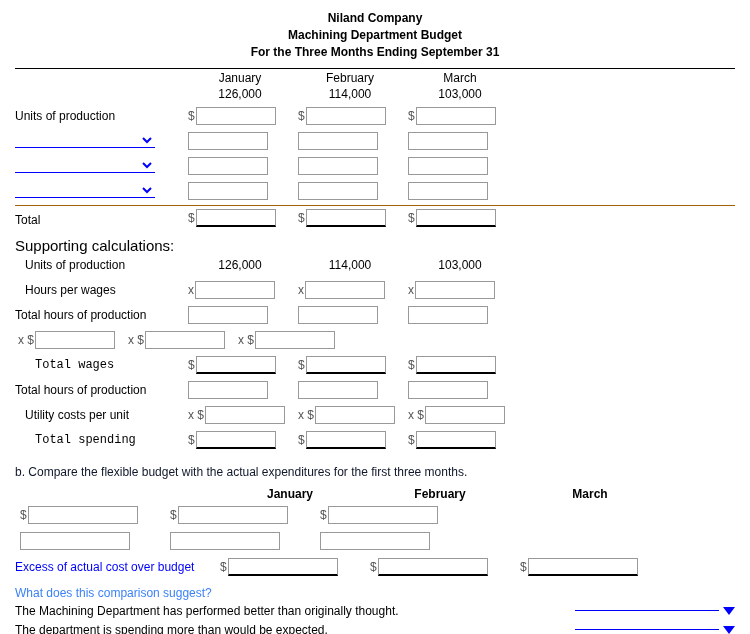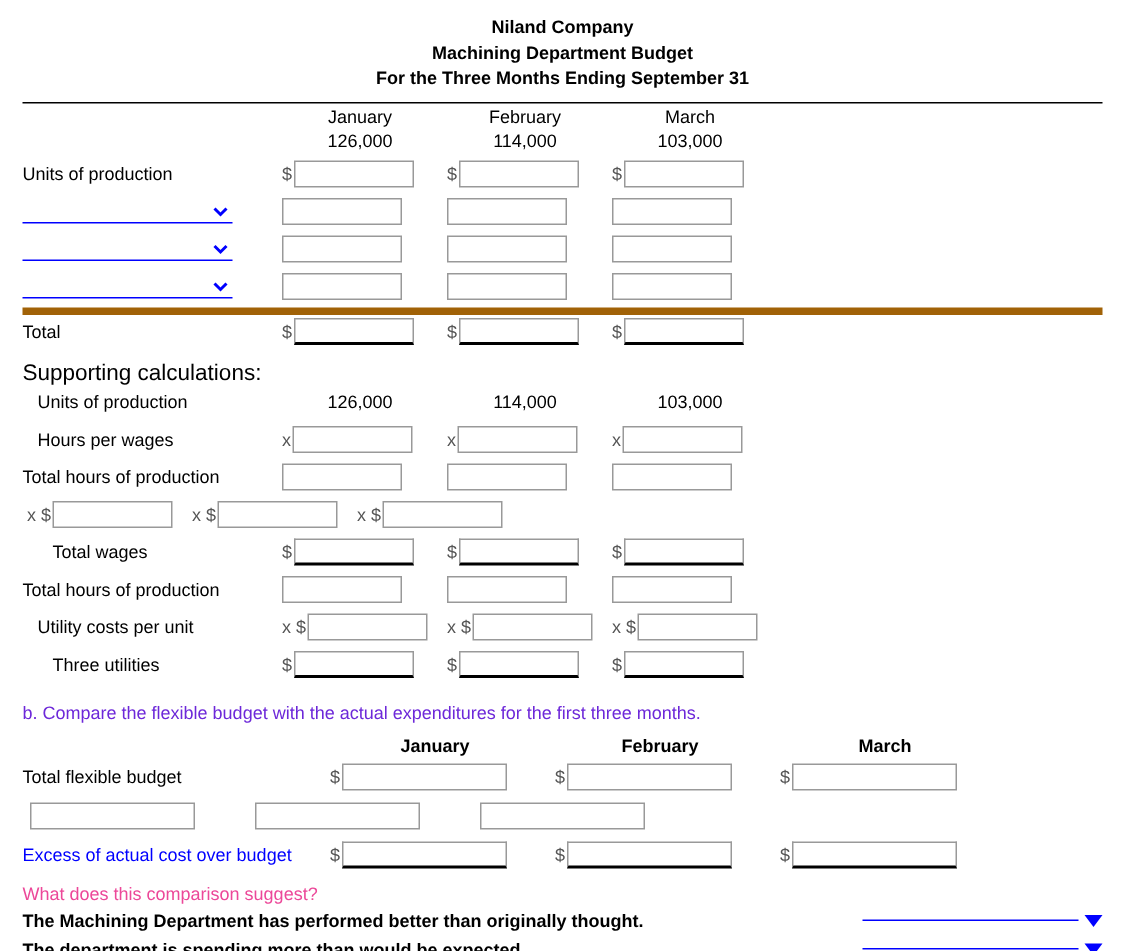--- a/index.html
+++ b/index.html
@@ -51,20 +51,21 @@
       width: 170px;
       font-size: 12px;
       padding-right: 5px;
       flex-shrink: 0;
     }
     .row-label.indent {
       padding-left: 10px;
     }
     .row-label.indent2 {
       padding-left: 20px;
+      font-family: Liberation Mono, monospace;
     }
     .input-cell {
       width: 110px;
       display: flex;
       align-items: center;
       justify-content: flex-start;
       padding: 0 3px;
     }
     .prefix {
       font-size: 12px;
@@ -73,34 +74,35 @@
     }
     input[type="text"] {
       width: 80px;
       height: 18px;
       border: 1px solid #999;
       font-size: 11px;
       padding: 0 2px;
       background: #fff;
     }
     .total-row {
-      border-top: 5px solid #a16207;
+      border-top: 1px solid #a16207;
       padding-top: 2px;
+      align-items: flex-end;
     }
     .supporting-header {
       font-size: 15px;
       margin-top: 6px;
       margin-bottom: 0;
     }
     .section-b {
       margin-top: 14px;
     }
     .section-b-label {
       font-size: 12px;
-      color: #6d28d9;
+      color: #0f172a;
       margin-bottom: 8px;
     }
     .section-b-col-headers {
       display: flex;
       margin-left: 200px;
       margin-bottom: 3px;
     }
     .section-b-col-header {
       width: 150px;
       text-align: center;
@@ -128,27 +130,26 @@
       width: 110px;
       height: 18px;
     }
     .blue-text {
       color: #00f;
     }
     .question-row {
       margin-top: 8px;
       margin-bottom: 4px;
       font-size: 12px;
-      color: #ec4899;
+      color: #3b82f6;
     }
     .dropdown-row {
       display: flex;
       align-items: center;
       margin-bottom: 5px;
-      font-weight: bold;
     }
     .dropdown-label {
       font-size: 12px;
       flex: 1;
     }
     .dropdown-widget {
       display: flex;
       align-items: center;
       width: 160px;
     }
@@ -370,21 +371,21 @@
     <span class="prefix">x $</span>
     <input type="text" style="">
   </div>
   <div class="input-cell">
     <span class="prefix">x $</span>
     <input type="text" style="">
   </div>
 </div>
 
 <div class="data-row">
-  <div class="row-label indent2">Three utilities</div>
+  <div class="row-label indent2">Total spending</div>
   <div class="input-cell">
     <span class="prefix">$</span>
     <input type="text" style="border-bottom: 2px solid rgb(0, 0, 0);">
   </div>
   <div class="input-cell">
     <span class="prefix">$</span>
     <input type="text" style="border-bottom: 2px solid rgb(0, 0, 0);">
   </div>
   <div class="input-cell">
     <span class="prefix">$</span>
@@ -395,21 +396,20 @@
 <div class="section-b">
   <div class="section-b-label">b.  Compare the flexible budget with the actual expenditures for the first three months.</div>
 
   <div class="section-b-col-headers">
     <div class="section-b-col-header">January</div>
     <div class="section-b-col-header">February</div>
     <div class="section-b-col-header">March</div>
   </div>
 
   <div class="section-b-row">
-    <div class="section-b-label-cell">Total flexible budget</div>
     <div class="section-b-input-cell">
       <span class="prefix">$</span>
       <input type="text" style="">
     </div>
     <div class="section-b-input-cell">
       <span class="prefix">$</span>
       <input type="text" style="">
     </div>
     <div class="section-b-input-cell">
       <span class="prefix">$</span>

